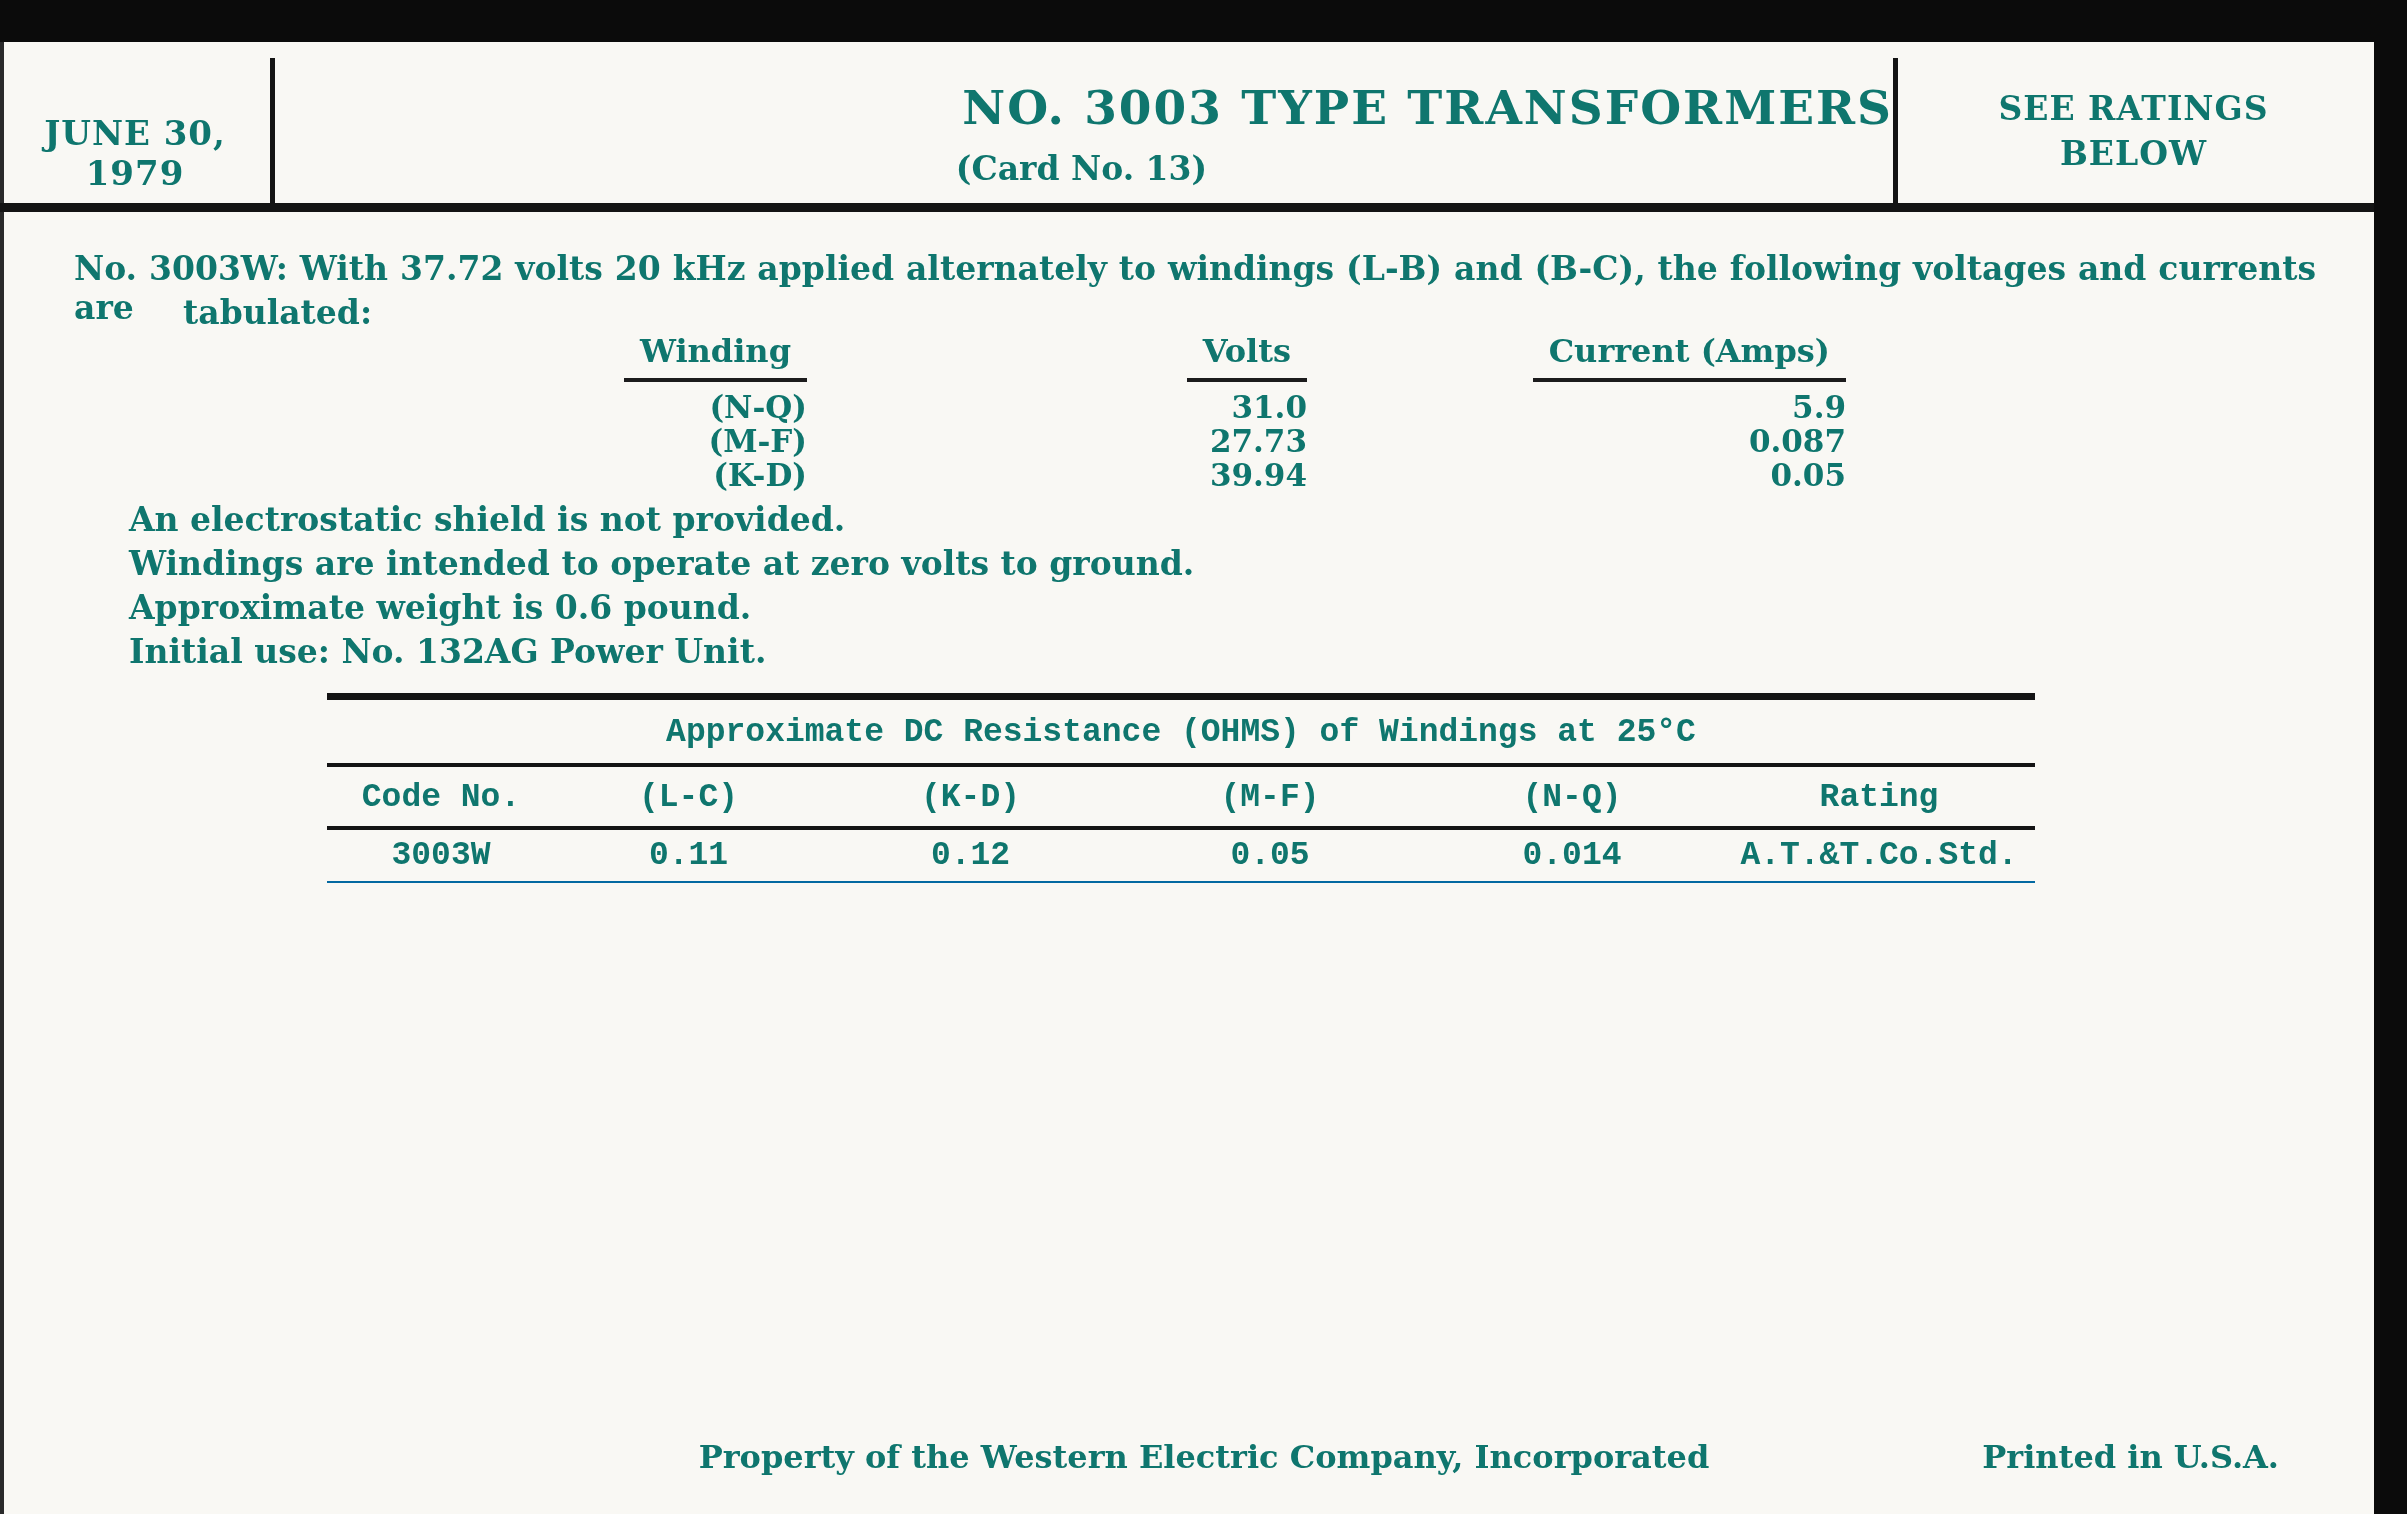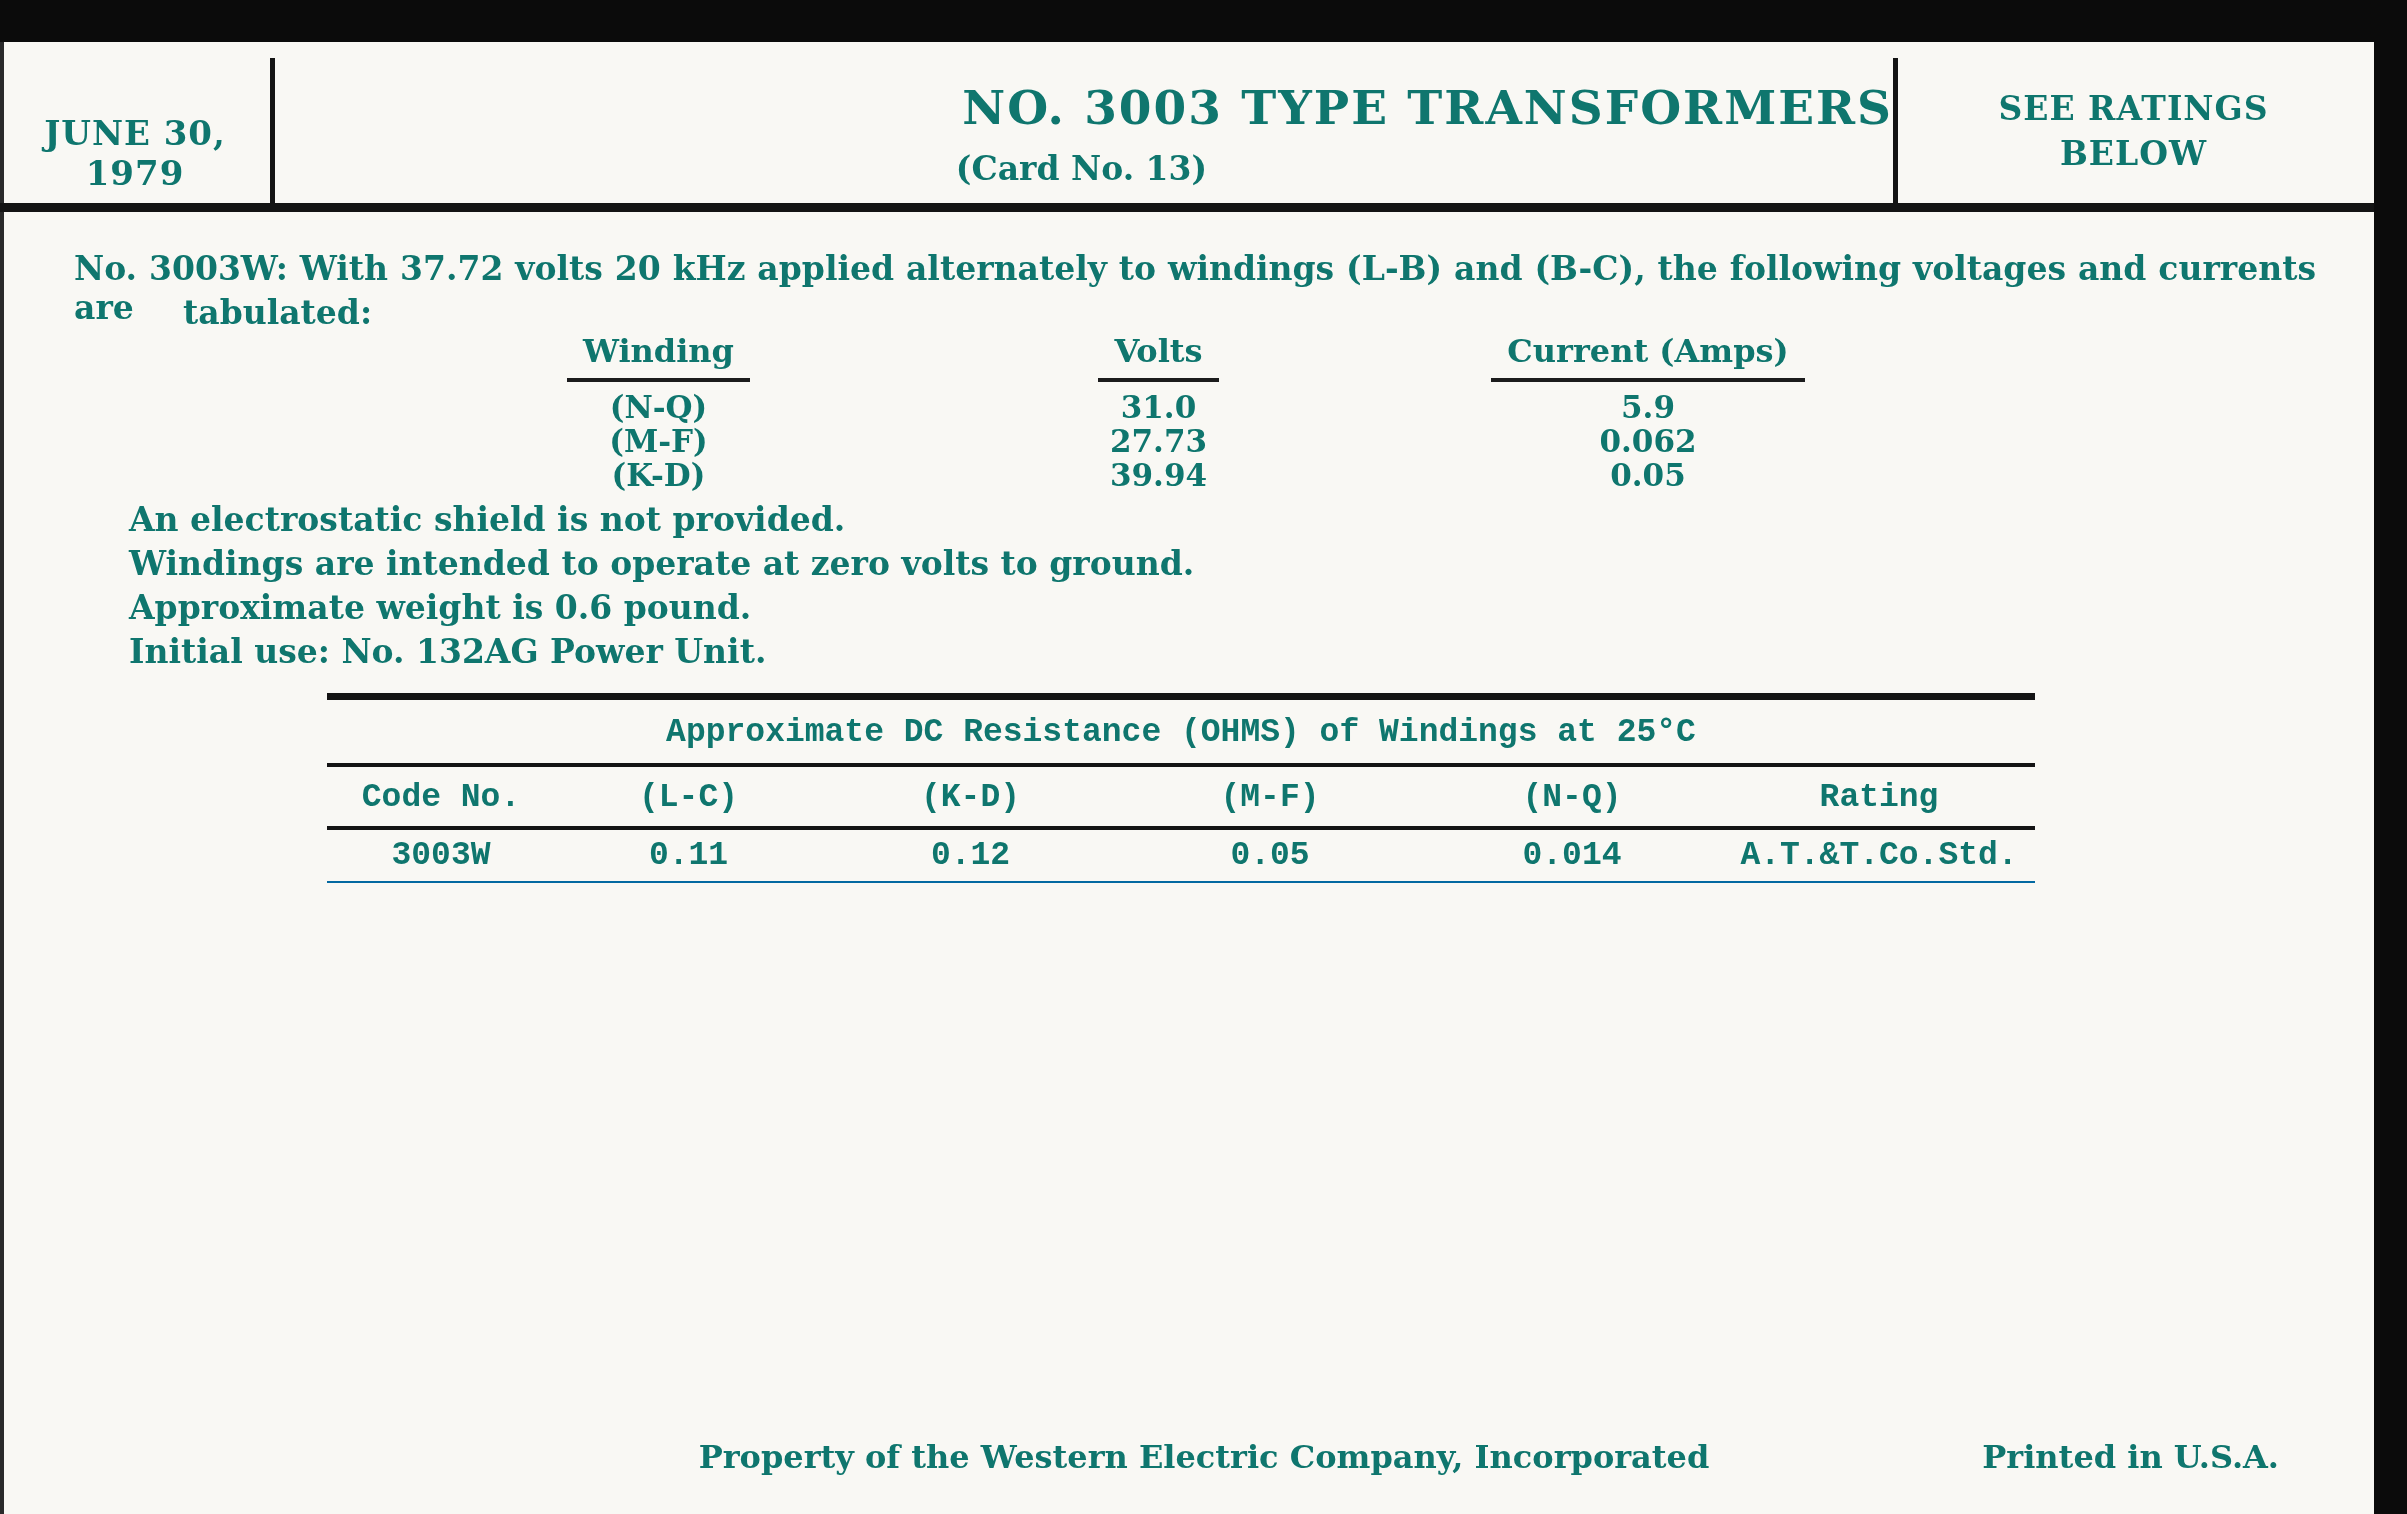--- a/index.html
+++ b/index.html
@@ -30,21 +30,21 @@
   .card-number { margin-top:14px; font-size:33px; }
   .ratings-note { position:absolute; left:1893px; width:481px; top:44px;
                   text-align:center; font-size:33px; line-height:45px; letter-spacing:1px; }
 
   
   .intro-line1 { position:absolute; left:74px; top:249px; width:2242px;
                  font-size:33px; text-align:justify; text-align-last:justify; }
   .intro-line2 { position:absolute; left:183px; top:293px; font-size:33px; }
 
   
-  .wcol { position:absolute; top:332px; text-align:center; }
+  .wcol { position:absolute; top:332px; text-align:right; }
   .wcol-a { left:510px;  width:297px; }
   .wcol-b { left:1010px; width:297px; }
   .wcol-c { left:1450px; width:396px; }
   .whead { display:inline-block; font-size:32px; padding:0 16px 8px 16px;
            border-bottom:4px solid #1c1c1c; }
   .wvals { margin-top:8px; font-size:31px; line-height:34px; }
 
   
   .notes { position:absolute; left:129px; top:498px; font-size:33px; line-height:44px; }
 
@@ -102,21 +102,21 @@
     <div class="wvals">
       <div>31.0</div>
       <div>27.73</div>
       <div>39.94</div>
     </div>
   </div>
   <div class="wcol wcol-c">
     <span class="whead">Current (Amps)</span>
     <div class="wvals">
       <div>5.9</div>
-      <div>0.062</div>
+      <div>0.087</div>
       <div>0.05</div>
     </div>
   </div>
 
   <div class="notes">
     <div>An electrostatic shield is not provided.</div>
     <div>Windings are intended to operate at zero volts to ground.</div>
     <div>Approximate weight is 0.6 pound.</div>
     <div>Initial use: No. 132AG Power Unit.</div>
   </div>

